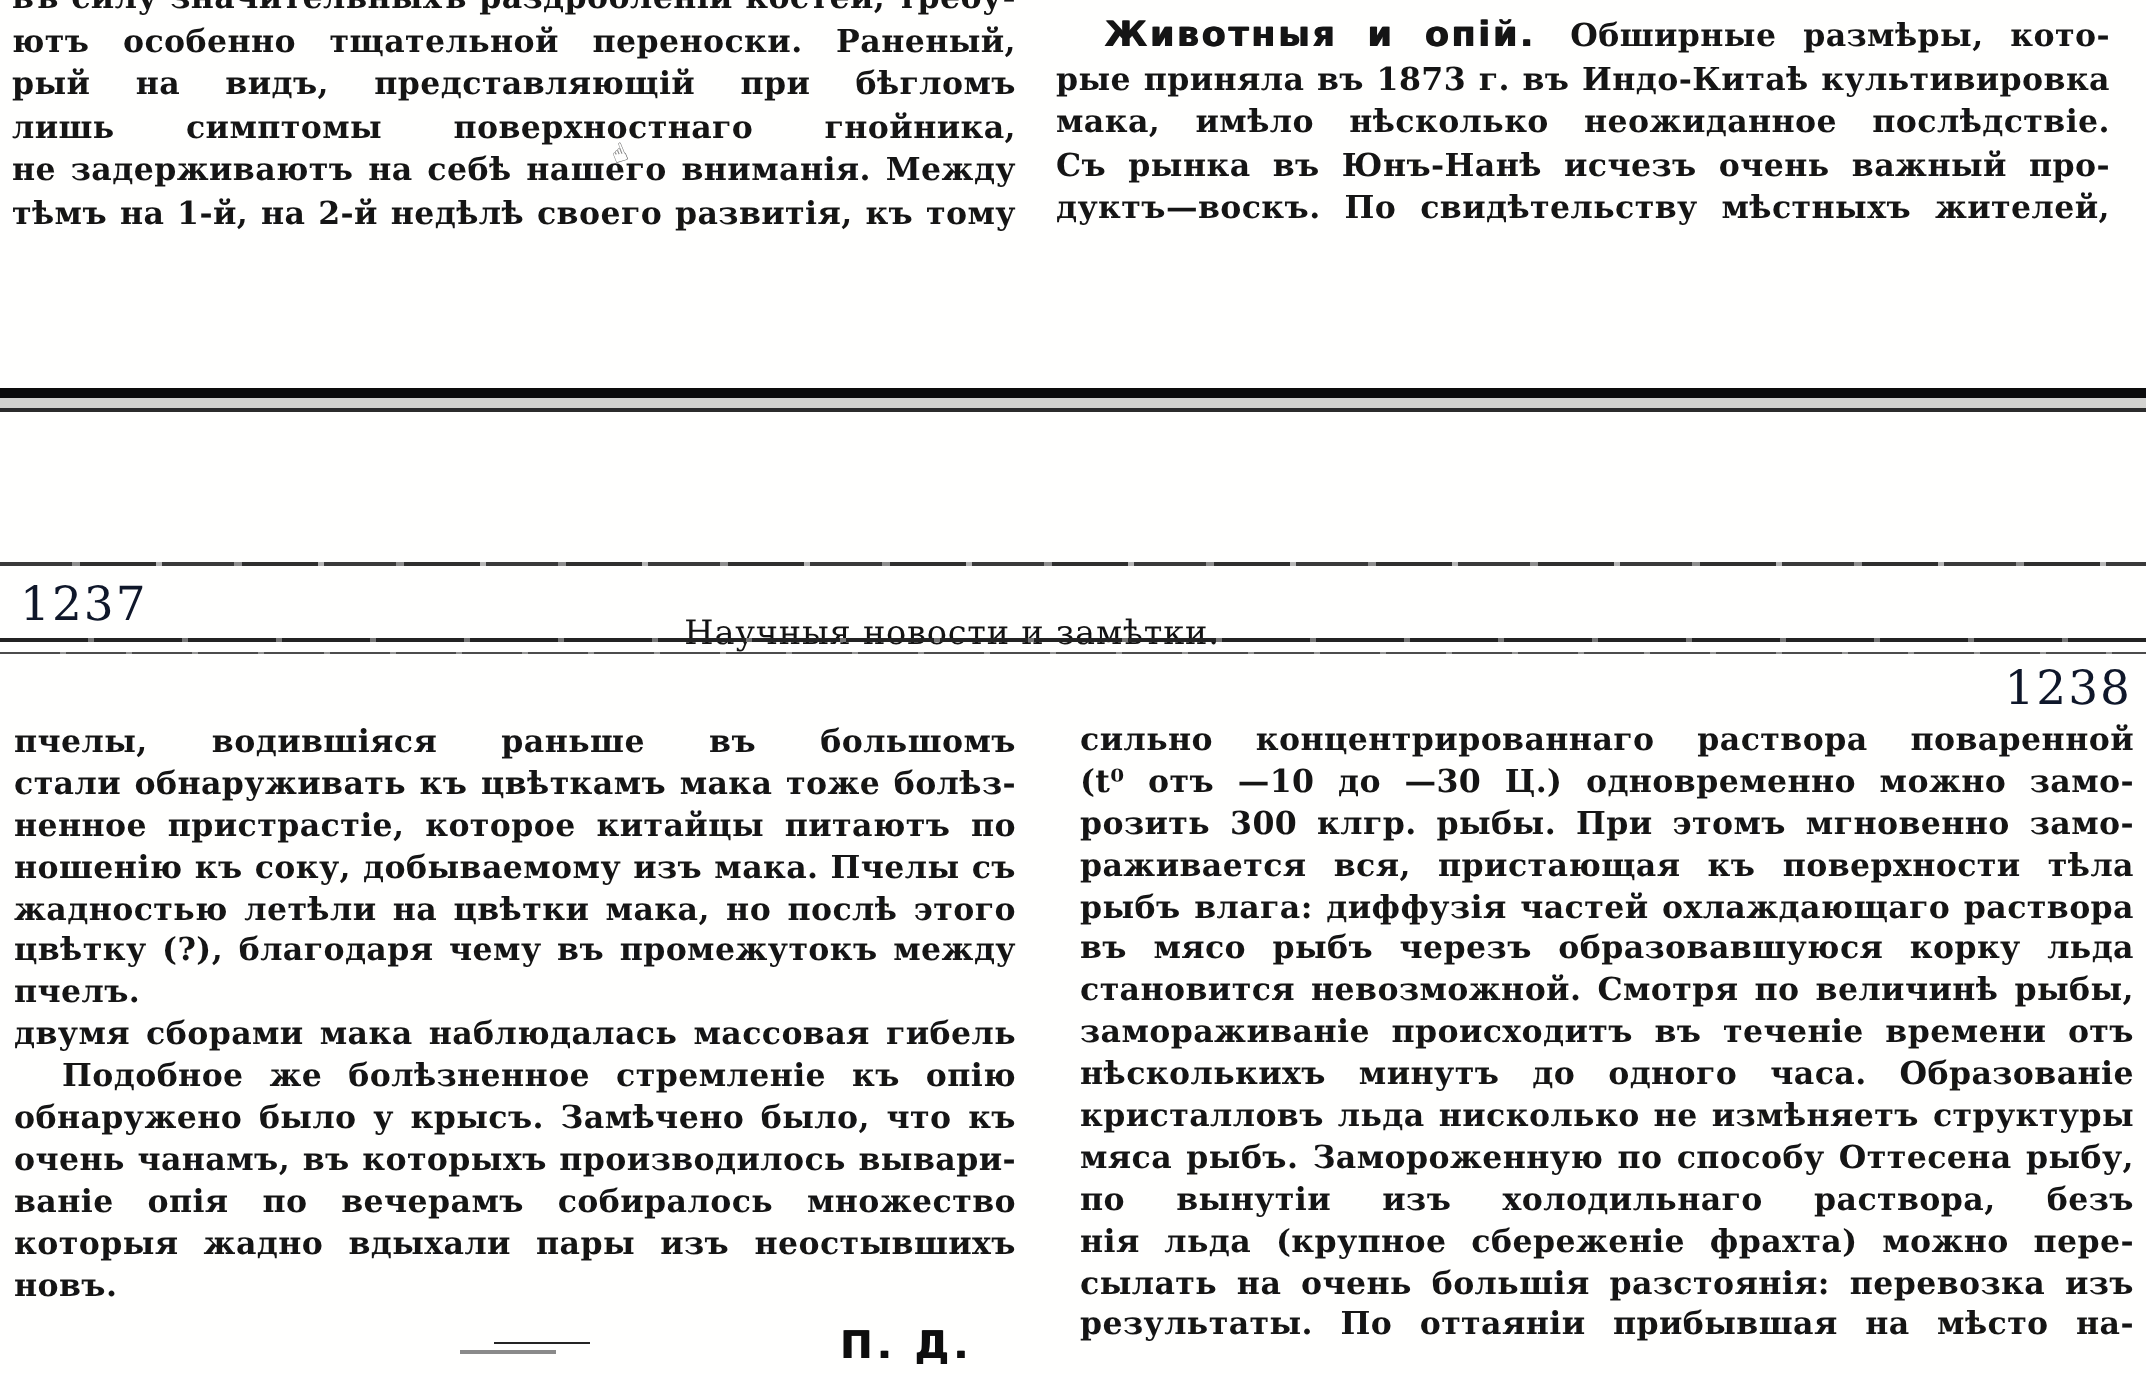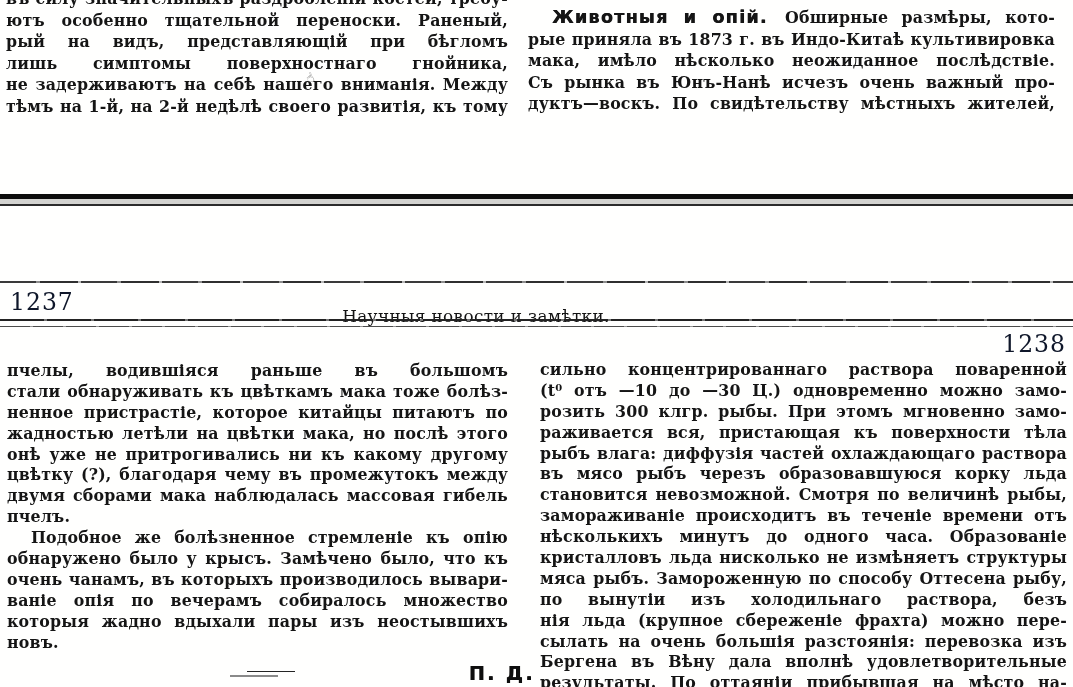--- a/index.html
+++ b/index.html
@@ -46,21 +46,21 @@
   .pageno-right { right:7px; top:4px;margin-top:40px; }
   .running-title {
     position:absolute; left:0; width:952px; text-align:center; top:20px;
     font-size:16.8px; font-weight:400; letter-spacing:.4px; color:#131313;
   }
   
   .end-divider { position:absolute; left:230px; top:669px; width:70px; height:10px; }
   .ed-a { position:absolute; left:17px; top:1.5px; width:48px; height:1.6px; background:#242424; }
   .ed-b { position:absolute; left:0;   top:6px;   width:48px; height:2px;   background:#8a8a8a; }
   .signature {
-    position:absolute; left:420px; top:662px; width:115px; text-align:right;
+    position:absolute; left:420px; top:662px; width:115px; text-align:left;
     font-family:"DejaVu Sans","Liberation Sans",sans-serif;
     font-size:19px; font-weight:700; letter-spacing:2.5px; color:#0e0e0e;
     text-shadow:.5px 0 0 currentColor;
   }
   
   .manicule {
     position:absolute; left:306px; top:70px; font-size:13px; color:#3c3c3c;
     opacity:.85; transform:rotate(-22deg);
     font-family:"DejaVu Sans","Liberation Sans",sans-serif;
   }
@@ -100,25 +100,25 @@
     <div class="running-title">Научныя новости и замѣтки.</div>
     <div class="pageno pageno-right">1238</div>
   </div>
   <div class="rule rule-mid1"></div>
   <div class="rule rule-mid2"></div>
 
   <div class="col c-botleft">
       <div class="ln">пчелы, водившіяся раньше въ большомъ количествѣ,</div>
       <div class="ln">стали обнаруживать къ цвѣткамъ мака тоже болѣз-</div>
       <div class="ln">ненное пристрастіе, которое китайцы питаютъ по от-</div>
+      <div class="ln">ношенію къ соку, добываемому изъ мака. Пчелы съ</div>
       <div class="ln">жадностью летѣли на цвѣтки мака, но послѣ этого</div>
-      <div class="ln">онѣ уже не притрогивались ни къ какому другому</div>
       <div class="ln">цвѣтку (?), благодаря чему въ промежутокъ между</div>
+      <div class="ln end">пчелъ.</div>
       <div class="ln">двумя сборами мака наблюдалась массовая гибель</div>
-      <div class="ln end">пчелъ.</div>
       <div class="ln ind">Подобное же болѣзненное стремленіе къ опію</div>
       <div class="ln">обнаружено было у крысъ. Замѣчено было, что къ</div>
       <div class="ln">очень чанамъ, въ которыхъ производилось вывари-</div>
       <div class="ln">ваніе опія по вечерамъ собиралось множество крысъ,</div>
       <div class="ln">которыя жадно вдыхали пары изъ неостывшихъ ча-</div>
       <div class="ln end">новъ.</div>
     </div>
   <div class="col c-botright">
       <div class="ln">сильно концентрированнаго раствора поваренной соли</div>
       <div class="ln">(t⁰ отъ —10 до —30 Ц.) одновременно можно замо-</div>
@@ -127,21 +127,20 @@
       <div class="ln">рыбъ влага: диффузія частей охлаждающаго раствора</div>
       <div class="ln">въ мясо рыбъ черезъ образовавшуюся корку льда</div>
       <div class="ln">становится невозможной. Смотря по величинѣ рыбы,</div>
       <div class="ln">замораживаніе происходитъ въ теченіе времени отъ</div>
       <div class="ln">нѣсколькихъ минутъ до одного часа. Образованіе</div>
       <div class="ln">кристалловъ льда нисколько не измѣняетъ структуры</div>
       <div class="ln">мяса рыбъ. Замороженную по способу Оттесена рыбу,</div>
       <div class="ln">по вынутіи изъ холодильнаго раствора, безъ прибавле-</div>
       <div class="ln">нія льда (крупное сбереженіе фрахта) можно пере-</div>
       <div class="ln">сылать на очень большія разстоянія: перевозка изъ</div>
-      <div class="ln">Бергена въ Вѣну дала вполнѣ удовлетворительные</div>
       <div class="ln">результаты. По оттаяніи прибывшая на мѣсто на-</div>
     </div>
 
   <div class="end-divider">
     <div class="ed-a"></div>
     <div class="ed-b"></div>
   </div>
   <div class="signature">П. Д.</div>
 
 </div>

